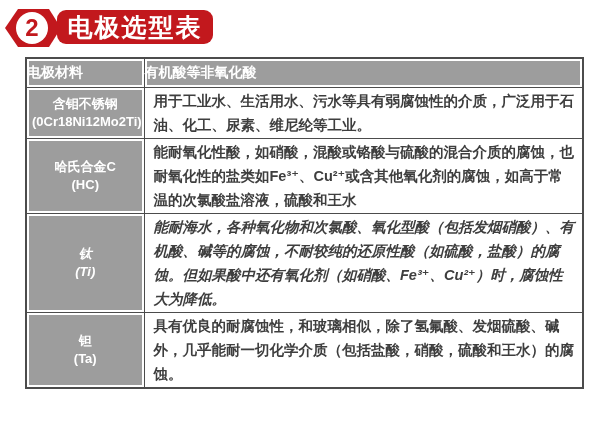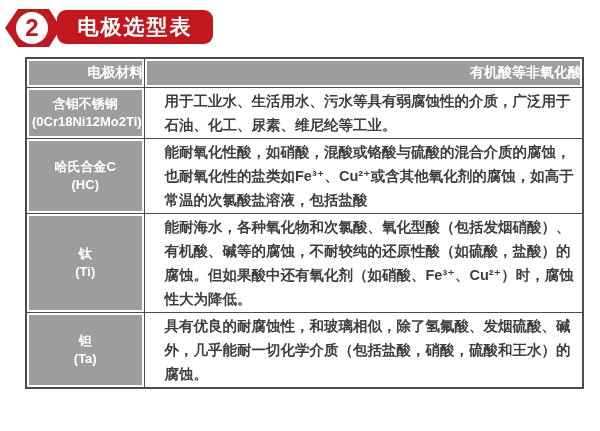--- a/index.html
+++ b/index.html
@@ -14,55 +14,55 @@
     width:600px;height:431px;position:relative;overflow:hidden;
     font-family:"Liberation Sans","DejaVu Sans",sans-serif;
   }
   .header{position:absolute;left:0;top:0;width:600px;height:56px;}
   .banner{
     position:absolute;left:57px;top:10px;width:156px;height:34px;
     background:var(--accent-red);border-radius:9px;z-index:1;
     display:flex;align-items:center;justify-content:center;
   }
   .banner-text{
-    color:#ffffff;font-size:21px;font-weight:bold;letter-spacing:2px;white-space:nowrap;
+    color:#ffffff;font-size:25px;font-weight:bold;letter-spacing:2px;white-space:nowrap;
   }
   .hex-badge{position:absolute;left:4px;top:7px;width:58px;height:42px;z-index:2;color:var(--accent-red);}
   .hex-badge svg{display:block;}
   .hex-num{
     position:absolute;left:0;top:0;width:56px;height:42px;
     display:flex;align-items:center;justify-content:center;
     color:var(--accent-red);font-size:24px;font-weight:bold;
   }
   table.etable{
     position:absolute;left:25px;top:57px;width:559px;
     border-collapse:collapse;table-layout:fixed;
     border:2px solid var(--border-dark);
   }
   .etable col.c1{width:118px;}
   .etable th,.etable td{border:1px solid var(--border-dark);}
   .etable th{
     background:var(--cell-gray);color:#ffffff;
     box-shadow:inset 0 0 0 2px #ffffff;
-    font-size:14px;font-weight:bold;text-align:right;height:29px;
+    font-size:14px;font-weight:bold;text-align:left;height:29px;
   }
   td.mat{
     background:var(--cell-gray);color:#ffffff;
     box-shadow:inset 0 0 0 2px #ffffff;
     font-size:13px;font-weight:bold;text-align:center;
     line-height:18px;white-space:pre-line;padding:5px;
     vertical-align:middle;
   }
   td.desc{
     background:#ffffff;color:var(--body-text);
     font-size:14.5px;font-weight:bold;line-height:24px;
-    padding:1px 8px 1px 20px;text-align:left;vertical-align:middle;
+    padding:1px 8px 1px 9px;text-align:left;vertical-align:middle;
   }
   tr.r1 td{height:51px;} tr.r2 td{height:43px;} tr.r3 td{height:67px;}
-  tr.r4 td{height:72px;} tr.r5 td{height:50px;}
+  tr.r4 td{height:72px;font-style:italic;} tr.r5 td{height:50px;}
 </style>
 </head>
 <body>
 
 <div class="header">
   <div class="banner">
     <span class="banner-text">电极选型表</span>
   </div>
   <div class="hex-badge">
     <svg width="58" height="42" viewBox="0 0 58 42">
@@ -86,21 +86,21 @@
   </thead>
   <tbody>
     <tr class="r1">
       <td class="mat">含钼不锈钢
 (0Cr18Ni12Mo2Ti)</td>
       <td class="desc">用于工业水、生活用水、污水等具有弱腐蚀性的介质，广泛用于石油、化工、尿素、维尼纶等工业。</td>
     </tr>
     <tr class="r3">
       <td class="mat">哈氏合金C
 (HC)</td>
-      <td class="desc">能耐氧化性酸，如硝酸，混酸或铬酸与硫酸的混合介质的腐蚀，也耐氧化性的盐类如Fe³⁺、Cu²⁺或含其他氧化剂的腐蚀，如高于常温的次氯酸盐溶液，包括盐酸</td>
+      <td class="desc">能耐氧化性酸，如硝酸，混酸或铬酸与硫酸的混合介质的腐蚀，也耐氧化性的盐类如Fe³⁺、Cu²⁺或含其他氧化剂的腐蚀，如高于常温的次氯酸盐溶液，硫酸和王水</td>
     </tr>
     <tr class="r4">
       <td class="mat">钛
 (Ti)</td>
       <td class="desc">能耐海水，各种氧化物和次氯酸、氧化型酸（包括发烟硝酸）、有机酸、碱等的腐蚀，不耐较纯的还原性酸（如硫酸，盐酸）的腐蚀。但如果酸中还有氧化剂（如硝酸、Fe³⁺、Cu²⁺）时，腐蚀性大为降低。</td>
     </tr>
     <tr class="r5">
       <td class="mat">钽
 (Ta)</td>
       <td class="desc">具有优良的耐腐蚀性，和玻璃相似，除了氢氟酸、发烟硫酸、碱外，几乎能耐一切化学介质（包括盐酸，硝酸，硫酸和王水）的腐蚀。</td>

